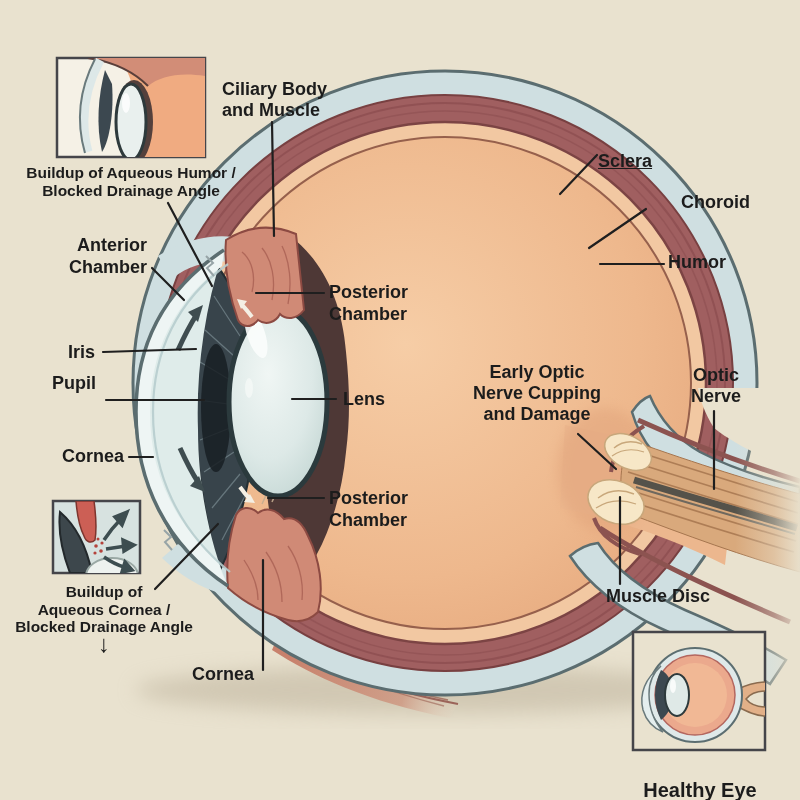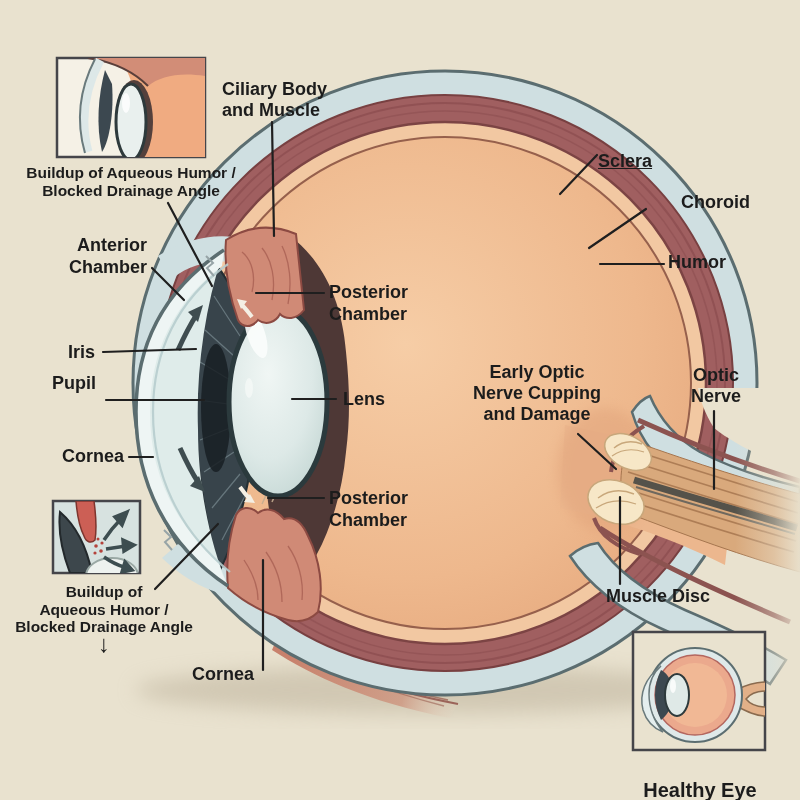--- a/index.html
+++ b/index.html
@@ -326,18 +326,18 @@
   </div>
   <div class="lbl ctr" id="lbl-optic-disc">Muscle Disc</div>
   <div class="lbl" id="lbl-cornea-bottom">Cornea</div>
 
   <div class="lbl ctr cap" id="cap-tl">
     <div>Buildup of Aqueous Humor /</div>
       <div>Blocked Drainage Angle</div>
   </div>
   <div class="lbl ctr cap" id="cap-bl">
     <div>Buildup of</div>
-      <div>Aqueous Humor /</div>
+      <div>Aqueous Cornea /</div>
       <div>Blocked Drainage Angle</div>
   </div>
   <div class="lbl ctr" id="arrow-bl">↓</div>
   <div class="lbl ctr" id="cap-br">Healthy Eye</div>
 </div>
 
 </body></html>

